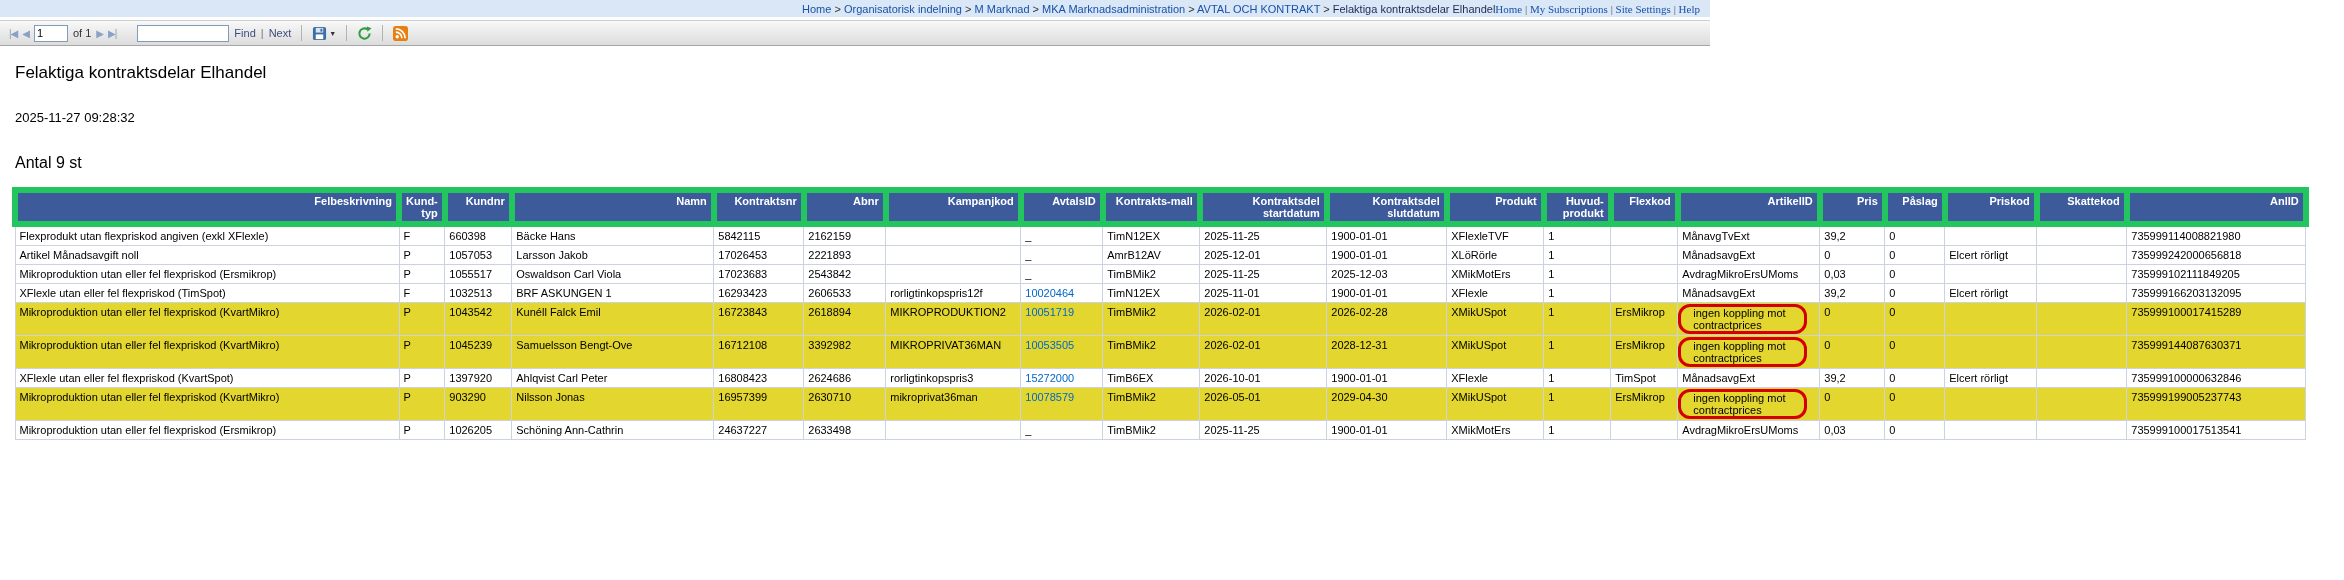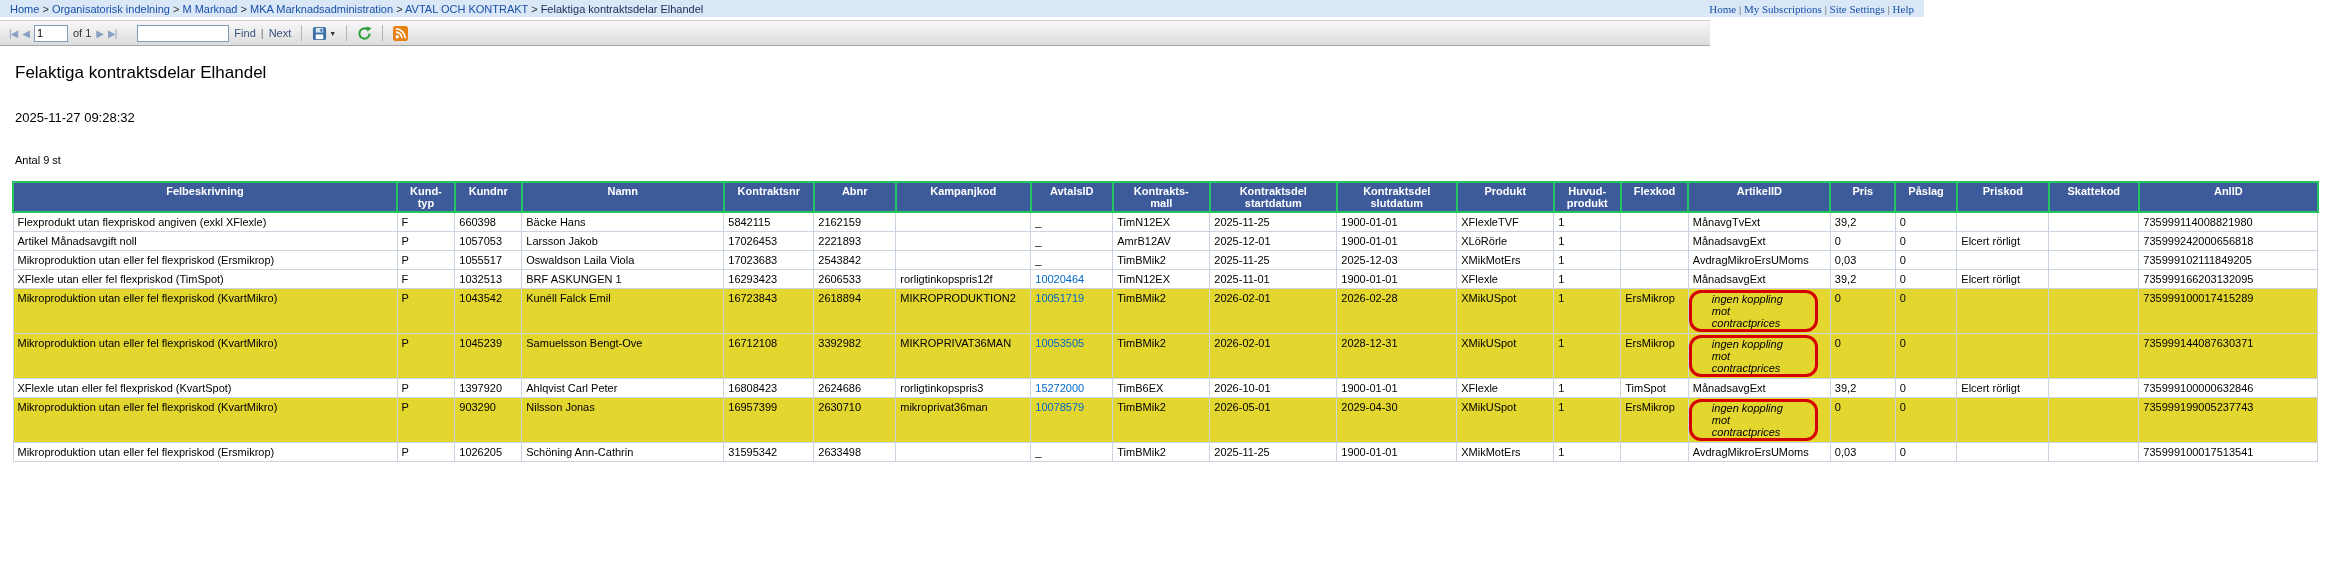--- a/index.html
+++ b/index.html
@@ -8,23 +8,23 @@
     width: 2344px; height: 580px;
     background: #fff;
     font-family: "Liberation Sans", "DejaVu Sans", sans-serif;
     color: #000;
     overflow: hidden;
     position: relative;
   }
 
   
   .topbar {
-    width: 1924px; height: 17px;
+    width: 1710px; height: 17px;
     background: var(--breadcrumb-bg);
-    display: flex; justify-content: space-between; align-items: center;
+    display: flex; justify-content: flex-end; align-items: center;
     padding: 0 10px;
     font-size: 11px;
   }
   .breadcrumb { white-space: nowrap; }
   .bc-link { color: var(--link-dark); text-decoration: none; cursor: pointer; }
   .bc-link.current { color: #1b2a55; cursor: default; }
   .bc-sep { color: #333; }
   .top-links { white-space: nowrap; font-family: Liberation Serif, serif; }
   .tl-link { color: var(--link-dark); text-decoration: none; cursor: pointer; }
   .tl-sep { color: #555; }
@@ -51,50 +51,49 @@
   }
   .tool-link { color: #39507c; text-decoration: none; cursor: pointer; }
   .tool-sep-text { color: #777; }
   .tsep { width: 1px; height: 16px; background: #b3b3b3; margin: 0 5px; }
   .icon-btn { display: inline-flex; align-items: center; gap: 2px; cursor: pointer; }
   .caret { font-size: 7px; color: #333; }
 
   
   .report-title { font-size: 17px; font-weight: normal; margin: 17px 0 0 15px; }
   .timestamp { font-size: 13px; margin: 27px 0 0 15px; }
-  .count-label { font-size: 11px; margin: 29px 0 0 15px; }
+  .count-label { font-size: 16px; margin: 29px 0 0 15px; }
 
   table.report {
     border-collapse: collapse; table-layout: fixed;
     margin: 15px 0 0 12px;
     font-size: 11px;
   }
   th {
     background: var(--header-bg); color: #fff;
-    font-weight: bold; text-align: center; vertical-align: top;
-    padding: 2px 12px; border: 2px solid #22c55e; font-size: 11px;
+    font-weight: bold; text-align: right; vertical-align: top;
+    padding: 2px 4px; border: 6px solid #22c55e; font-size: 11px;
   }
   td {
     padding: 3px 4px;
     border: 1px solid #ccd3e0;
     vertical-align: top;
     white-space: nowrap; overflow: hidden;
     background: #fff;
   }
   td.wrap { white-space: normal; }
   tr.highlight td { background: var(--highlight-bg); }
   .cell-link { color: var(--link); cursor: pointer; }
   .annotation {
     display: inline-block;
     border: 3px solid var(--annotation);
     border-radius: 12px;
-    padding: 0 20px;
+    padding: 0 12px;
     margin: -2px 8px -2px -4px;
     white-space: normal;
-    font-style: italic;
   }
 </style>
 </head>
 <body>
 
 <div class="topbar">
   <div class="breadcrumb"><a class="bc-link">Home</a><span class="bc-sep"> &gt; </span><a class="bc-link">Organisatorisk indelning</a><span class="bc-sep"> &gt; </span><a class="bc-link">M Marknad</a><span class="bc-sep"> &gt; </span><a class="bc-link">MKA Marknadsadministration</a><span class="bc-sep"> &gt; </span><a class="bc-link">AVTAL OCH KONTRAKT</a><span class="bc-sep"> &gt; </span><a class="bc-link current">Felaktiga kontraktsdelar Elhandel</a></div>
   <div class="top-links"><a class="tl-link">Home</a><span class="tl-sep"> | </span><a class="tl-link">My Subscriptions</a><span class="tl-sep"> | </span><a class="tl-link">Site Settings</a><span class="tl-sep"> | </span><a class="tl-link">Help</a></div>
 </div>
 
@@ -230,21 +229,21 @@
         <td>0</td>
         <td>0</td>
         <td>Elcert rörligt</td>
         <td></td>
         <td>735999242000656818</td>
       </tr>
       <tr>
         <td>Mikroproduktion utan eller fel flexpriskod (Ersmikrop)</td>
         <td>P</td>
         <td>1055517</td>
-        <td>Oswaldson Laila Viola</td>
+        <td>Oswaldson Carl Viola</td>
         <td>17023683</td>
         <td>2543842</td>
         <td></td>
         <td>_</td>
         <td>TimBMik2</td>
         <td>2025-11-25</td>
         <td>2025-12-03</td>
         <td>XMikMotErs</td>
         <td>1</td>
         <td></td>
@@ -363,21 +362,21 @@
         <td>0</td>
         <td></td>
         <td></td>
         <td>735999199005237743</td>
       </tr>
       <tr>
         <td>Mikroproduktion utan eller fel flexpriskod (Ersmikrop)</td>
         <td>P</td>
         <td>1026205</td>
         <td>Schöning Ann-Cathrin</td>
-        <td>31595342</td>
+        <td>24637227</td>
         <td>2633498</td>
         <td></td>
         <td>_</td>
         <td>TimBMik2</td>
         <td>2025-11-25</td>
         <td>1900-01-01</td>
         <td>XMikMotErs</td>
         <td>1</td>
         <td></td>
         <td>AvdragMikroErsUMoms</td>

